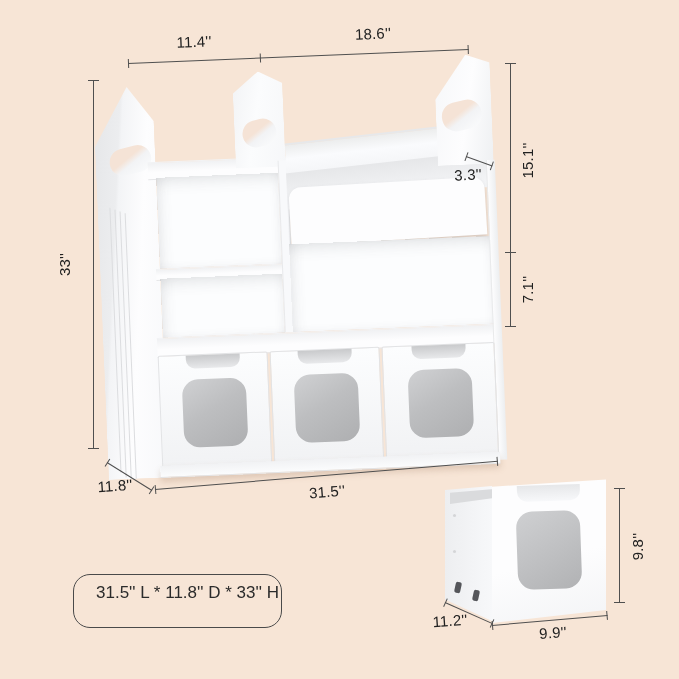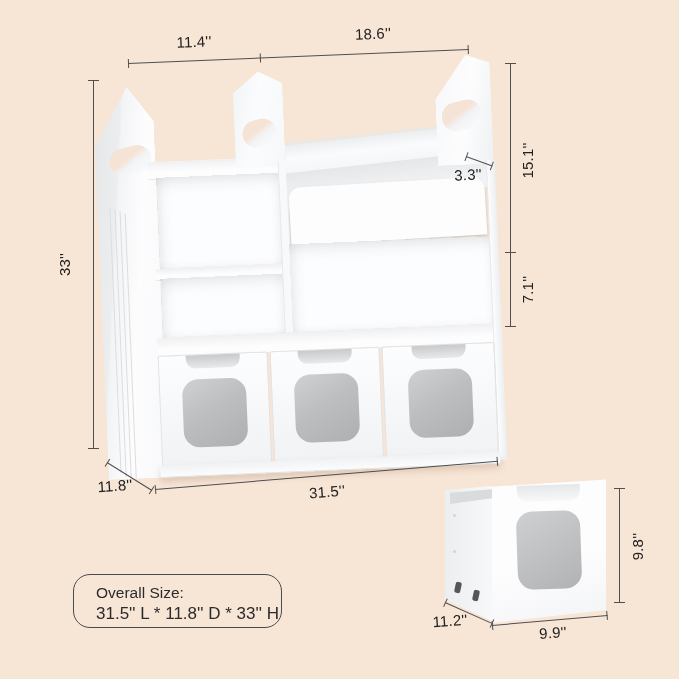--- a/index.html
+++ b/index.html
@@ -187,17 +187,16 @@
   </div>
   <div class="dim-label" style="left:424px;top:612px;width:52px;transform:rotate(-4deg);">11.2''</div>
 
   <div class="dim-line" style="left:492px;top:625px;width:116px;transform:rotate(-5deg);">
     <i class="s"></i>
       <i class="e"></i>
   </div>
   <div class="dim-label" style="left:516px;top:624px;width:74px;transform:rotate(-4deg);">9.9''</div>
 
   <div class="size-box">
-    <div class="t">Overall Size:</div>
     <div class="v">31.5'' L * 11.8'' D * 33'' H</div>
   </div>
 
 </div>
 
 </body></html>

